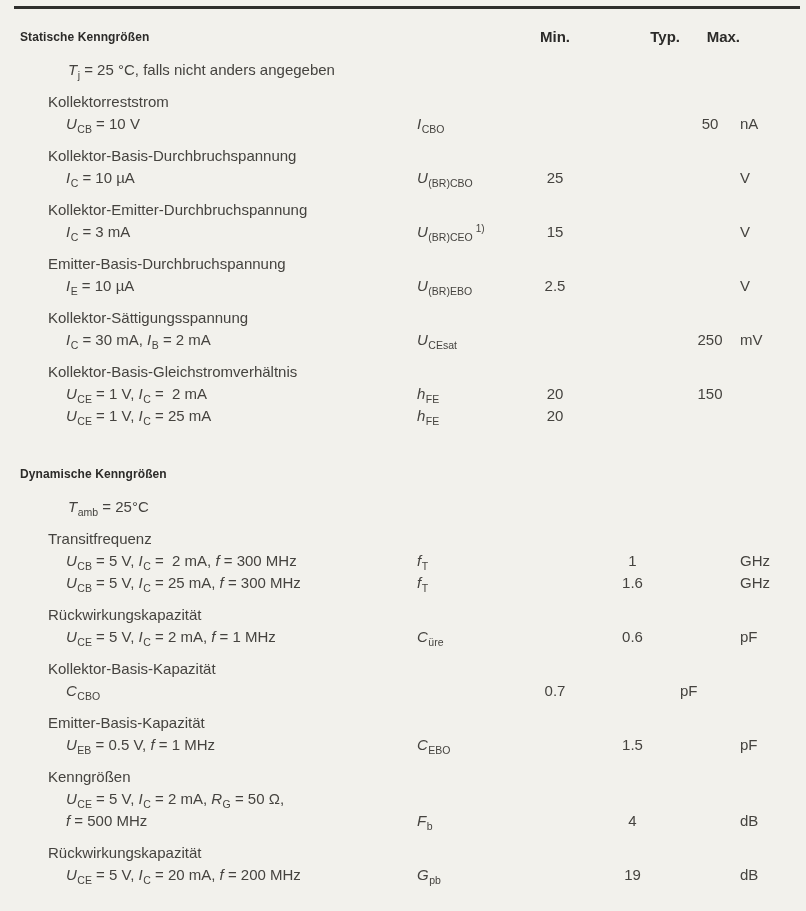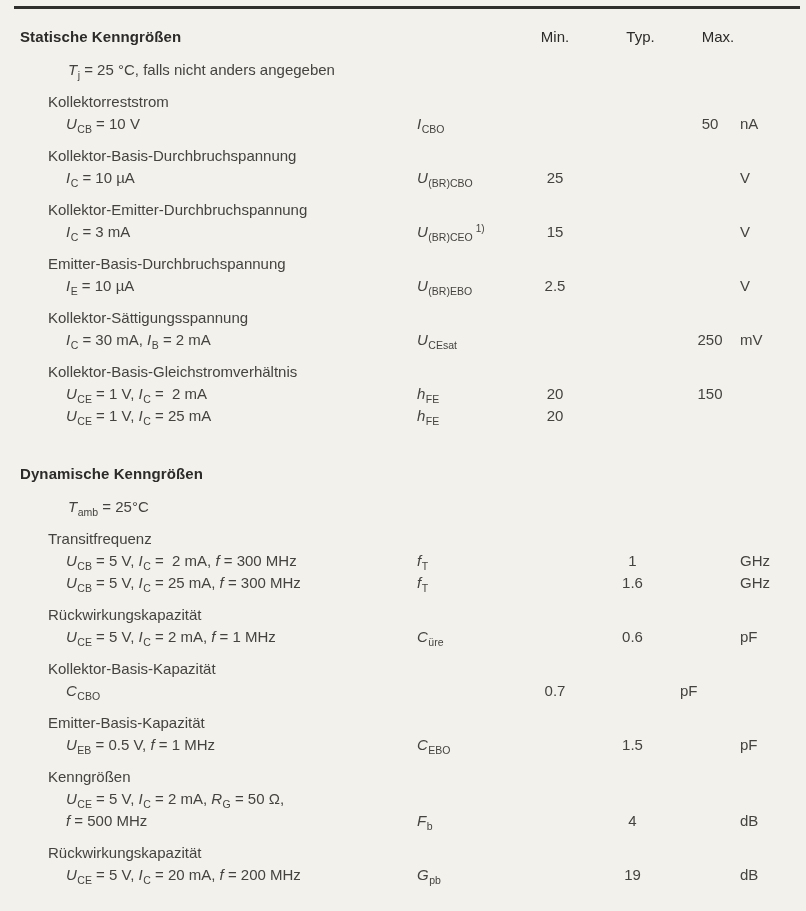--- a/index.html
+++ b/index.html
@@ -8,23 +8,23 @@
     background:#f2f1ec;
     font-family:"Liberation Sans","DejaVu Sans",sans-serif;
     font-size:15px;
     color:#45433f;
     overflow:hidden;
     position:relative;
   }
   .top-rule{height:3px;background:#2f2f2d;margin:6px 6px 0 14px;}
 
   .head-row{display:grid;grid-template-columns:505px 60px 95px 60px 53px;padding-left:20px;line-height:22px;margin-top:17px;}
-  .head-row .title{font-weight:bold;color:#2c2b29;font-size:15px;letter-spacing:.1px;}
-  .head-row .col-h{font-weight:normal;color:#2c2b29;text-align:center;}
-  .head-row .c-typ,.head-row .c-max{padding-left:16px;}
+  .head-row .title{font-weight:bold;color:#2c2b29;font-size:12px;letter-spacing:.1px;}
+  .head-row .col-h{font-weight:bold;color:#2c2b29;text-align:center;}
+  .head-row .c-typ,.head-row .c-max{padding-left:16px;text-align:right;}
 
   .note{padding-left:68px;line-height:22px;margin-top:11px;}
 
   .group{margin-top:10px;}
   .g-title{padding-left:48px;line-height:22px;}
 
   .row-line{display:grid;grid-template-columns:351px 108px 60px 95px 60px 53px;padding-left:66px;line-height:22px;}
   .cell-cond{text-align:left;}
   .cell-sym{text-align:left;}
   .cell-min,.cell-typ,.cell-max{text-align:center;}

